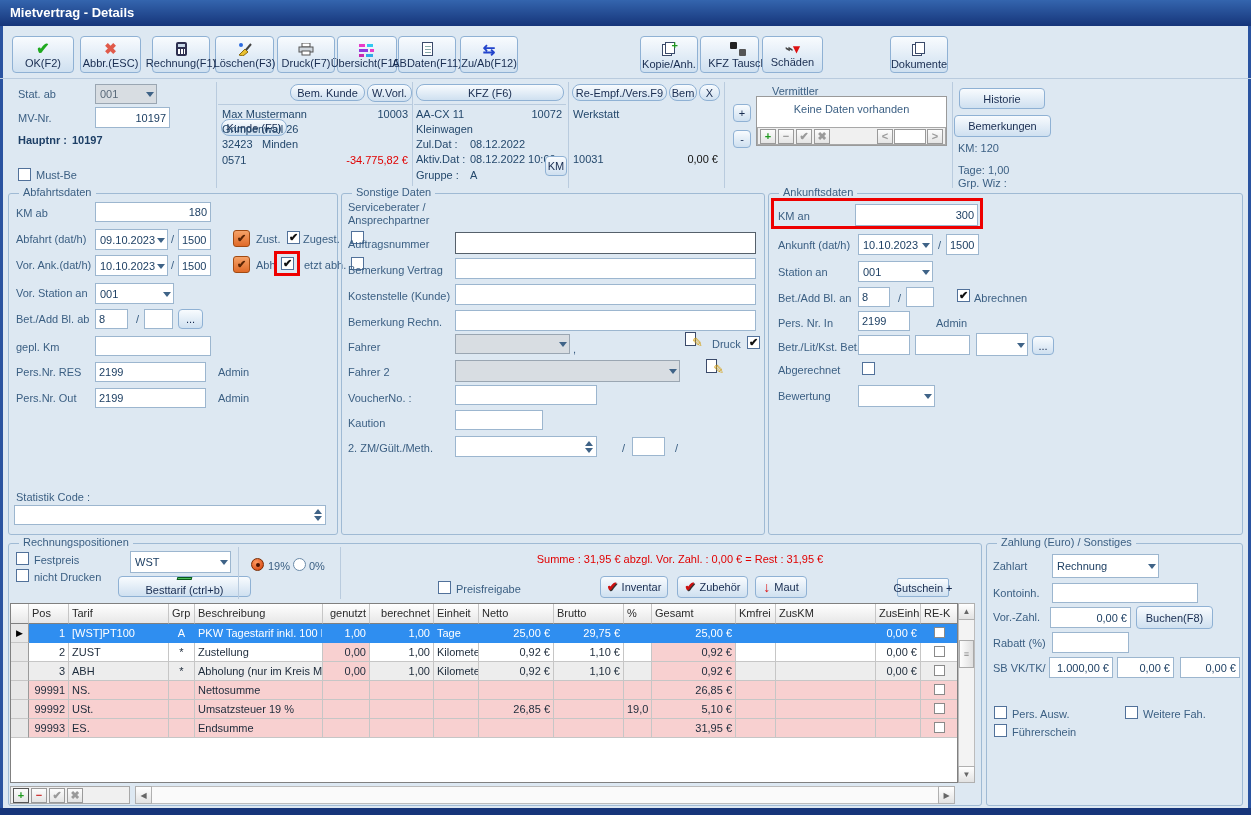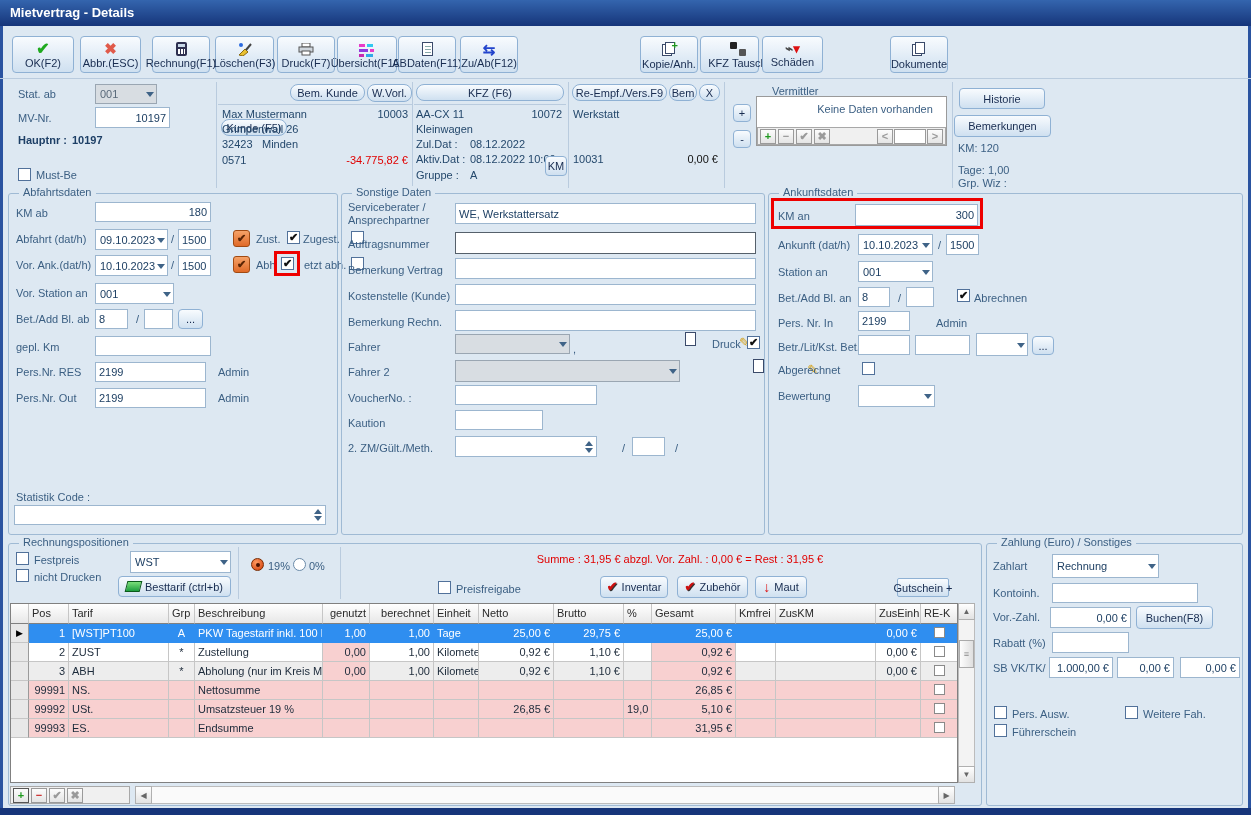--- a/index.html
+++ b/index.html
@@ -1,18 +1,18 @@
 <!DOCTYPE html>
 <html><head>
 <meta charset="utf-8">
 <style>
   html,body{margin:0;padding:0;background:#9aa7b8;}
   .win{position:relative;width:1251px;height:815px;background:#dde8f2;
        font-family:"Liberation Sans",sans-serif;font-size:11px;color:#24486c;overflow:hidden;}
-  .p{position:absolute;padding-left:47px;}
+  .p{position:absolute;}
   .titlebar{position:absolute;left:0;top:0;width:1251px;height:26px;
             background:linear-gradient(#3465ae,#16357a);color:#fff;font-weight:bold;
             font-size:13px;line-height:26px;padding-left:10px;box-sizing:border-box;}
   .frame{position:absolute;background:#2a53a0;}
   .lbl{position:absolute;color:#3b5f83;white-space:nowrap;}
   .val{position:absolute;color:#24486c;white-space:nowrap;}
   .bold{font-weight:bold;color:#1d3f66;}
   .red{color:#e00000;}
   .btn{position:absolute;display:flex;align-items:center;justify-content:center;gap:4px;
        background:linear-gradient(#f8fbfe,#cfe0f0);border:1px solid #8fb1d4;border-radius:4px;
@@ -384,23 +384,20 @@
         <span class="tri-dn"></span>
       </span>
   </div>
 
   
   <div class="grp" style="left:341px;top:193px;width:424px;height:342px;">
     <b>Sonstige Daten</b>
   </div>
   <span class="lbl" style="left:348px;top:201px;">Serviceberater /</span>
   <span class="lbl" style="left:348px;top:214px;">Ansprechpartner</span>
-  <div class="inp" style="left:455px;top:203px;width:301px;height:21px;">
-      <span>WE, Werkstattersatz</span>
-    </div>
 
   <span class="lbl" style="left:348px;top:238px;">Auftragsnummer</span>
   <div class="inp focus" style="left:455px;top:232px;width:301px;height:22px;"></div>
 
   <span class="lbl" style="left:348px;top:264px;">Bemerkung Vertrag</span>
   <div class="inp" style="left:455px;top:258px;width:301px;height:21px;"></div>
 
   <span class="lbl" style="left:348px;top:290px;">Kostenstelle (Kunde)</span>
   <div class="inp" style="left:455px;top:284px;width:301px;height:21px;"></div>
 
@@ -504,21 +501,21 @@
   </div>
   <span class="cb" style="left:16px;top:552px;"></span>
   <span class="lbl" style="left:34px;top:554px;">Festpreis</span>
   <span class="cb" style="left:16px;top:569px;"></span>
   <span class="lbl" style="left:34px;top:571px;">nicht Drucken</span>
 
   <div class="dd" style="left:130px;top:551px;width:101px;height:22px;">
       <span>WST</span>
       <span class="ar"></span>
     </div>
-  <div class="btn" style="left:118px;top:576px;width:113px;height:21px;">
+  <div class="btn" style="left:118px;top:576px;width:133px;height:21px;flex-direction:column;">
     <span class="ic ic-cards"></span>
     <span>Besttarif (ctrl+b)</span>
   </div>
 
   <div class="sepv" style="left:238px;top:547px;height:52px;"></div>
   <span class="radio on" style="left:251px;top:558px;"></span>
   <span class="lbl" style="left:268px;top:560px;">19%</span>
   <span class="radio" style="left:293px;top:558px;"></span>
   <span class="lbl" style="left:309px;top:560px;">0%</span>
   <div class="sepv" style="left:340px;top:547px;height:52px;"></div>

